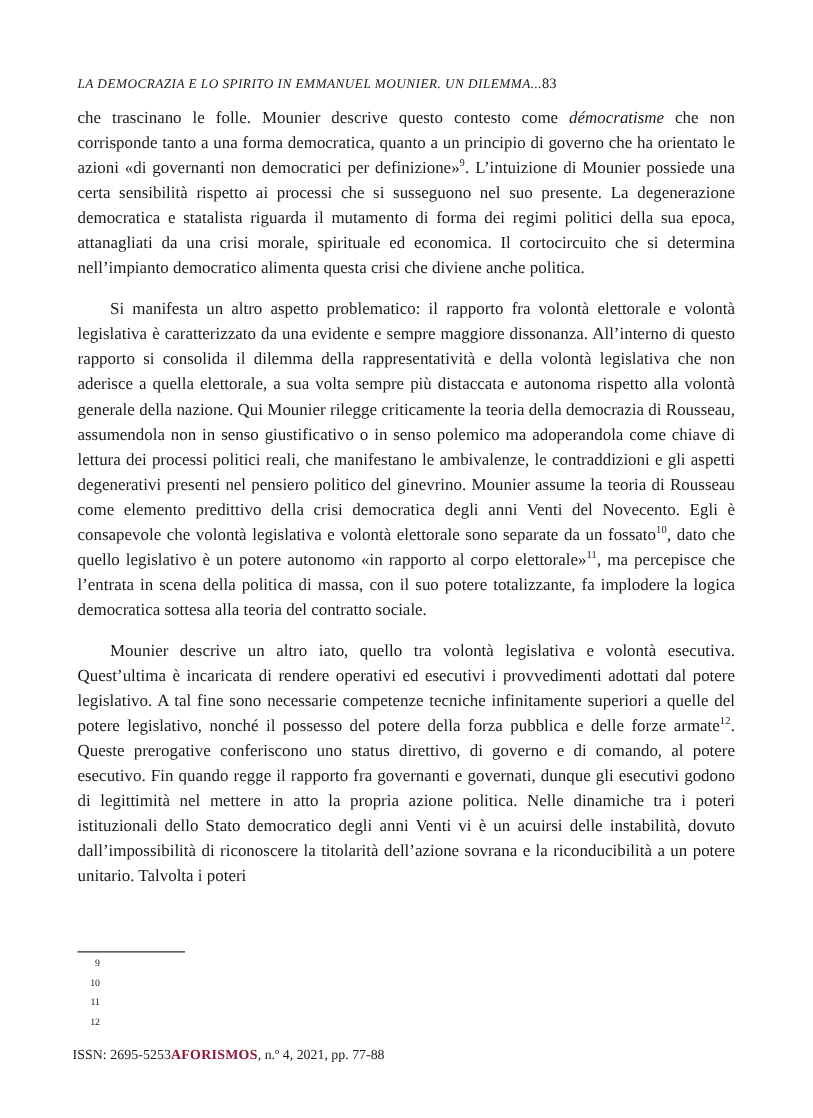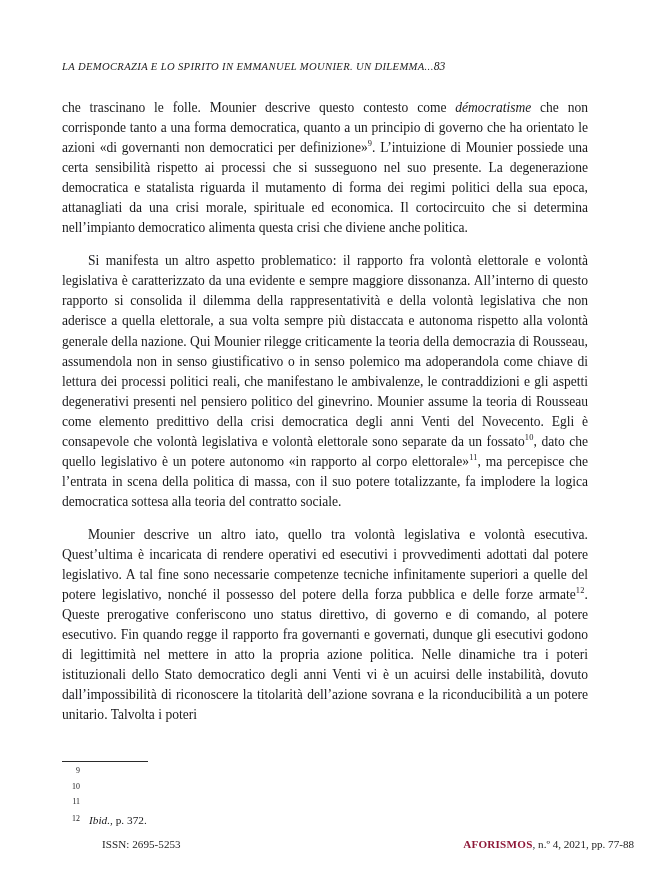--- a/index.html
+++ b/index.html
@@ -36,28 +36,27 @@
   .running-head-title {
     font-style: italic;
     font-size: 10.6px;
     letter-spacing: 0.36px;
     color: #1c1c1c;
     white-space: nowrap;
   }
   .running-head-folio {
     font-size: 11.6px;
     color: #1c1c1c;
-    font-style: italic;
   }
 
   
   .textblock {
     position: absolute;
     left: 62px;
-    top: 98px;
+    top: 84px;
     width: 526px;
   }
   .para {
     margin: 0;
     text-align: justify;
     text-justify: inter-word;
     font-size: 13.55px;
     line-height: 20.05px;
     color: #19191b;
     hyphens: manual;
@@ -124,24 +123,22 @@
   }
 
   
   .footer {
     position: absolute;
     left: 58px;
     top: 838px;
     width: 532px;
     display: flex;
     align-items: baseline;
-    justify-content: space-between;
     font-size: 11.1px;
     color: #1c1c1c;
-    margin-left: 44px;
   }
   .footer-issn {
     letter-spacing: 0.05px;
   }
   .footer-right {
     white-space: nowrap;
   }
   .journal-name {
     font-weight: bold;
     letter-spacing: 0.25px;
@@ -170,21 +167,20 @@
         <span class="fn-num">9</span>
       </li>
       <li class="fn-item">
         <span class="fn-num">10</span>
       </li>
       <li class="fn-item">
         <span class="fn-num">11</span>
       </li>
       <li class="fn-item">
         <span class="fn-num">12</span>
-        <span class="fn-text"><em>Ibid.</em>, p. 372.</span>
       </li>
     </ul>
   </div>
 
   <div class="footer">
     <span class="footer-issn">ISSN: 2695-5253</span>
     <span class="footer-right">
       <span class="journal-name" style="color: rgb(142, 24, 56);">AFORISMOS</span><span>, n.º 4, 2021, pp. 77-88</span>
     </span>
   </div>

